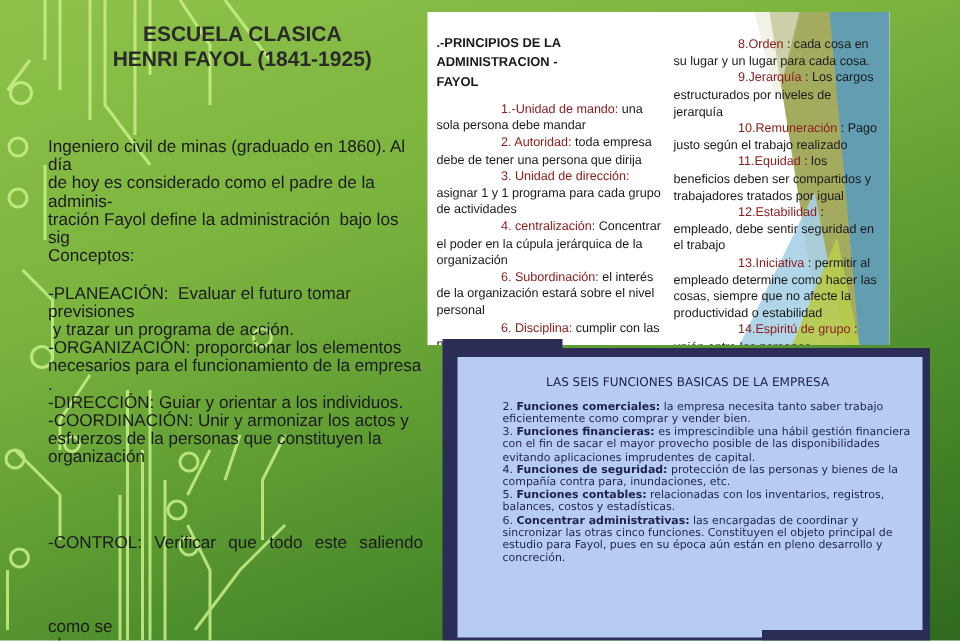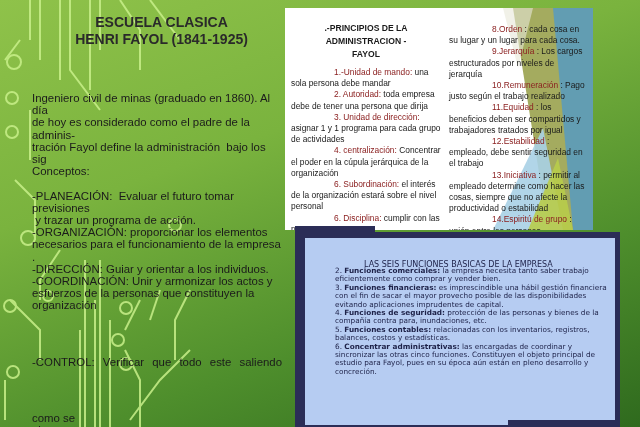--- a/index.html
+++ b/index.html
@@ -15,30 +15,30 @@
   .left-body .just { text-align:justify; text-align-last:justify; display:block; }
 
   .principles {
     position:absolute; left:285px; top:8px; width:308px; height:222px;
     background:#fff; overflow:hidden;
   }
   .deco { position:absolute; right:0; top:0; width:120px; height:222px; }
   .pcol { position:absolute; top:0; font-size:8.4px; line-height:11.2px; color:#1a1a1a; font-family:"Liberation Sans", sans-serif; }
   .pcol1 { left:6px; top:14px; width:150px; }
   .pcol2 { left:164px; top:16px; width:140px; }
-  .ptitle { text-align:center; font-weight:bold; font-size:8.6px; line-height:13px; margin-bottom:6px; }
+  .ptitle { text-align:left; font-weight:bold; font-size:8.6px; line-height:13px; margin-bottom:6px; }
   .term { color:#8b2020;padding-left:43px; }
 
   .functions-frame { position:absolute; left:295px; top:232px; width:325px; height:195px; background:#2b2d57; }
   .functions {
     position:absolute; left:305px; top:238px; width:310px; height:187px;
     background:#b6ccf2;
     font-family:"DejaVu Sans", sans-serif; color:#1d2148;
   }
-  .functions .ftitle { position:absolute; left:20px; top:22px; font-size:8px;padding-left:39px; }
+  .functions .ftitle { position:absolute; left:20px; top:12px; font-size:8px;padding-left:39px; }
   .functions .list { position:absolute; left:30px; top:29px; width:276px; font-size:7.3px; line-height:8.4px; }
   .functions .item b { font-weight:bold; }
   .notch-tl { position:absolute; left:295px; top:226px; width:80px; height:6px; background:#2b2d57; }
   .notch-br { position:absolute; left:508px; top:420px; width:112px; height:7px; background:#2b2d57; }
 </style>
 </head>
 <body>
 
 <svg class="circuit" viewBox="0 0 290 427">
   <g fill="none" stroke="#c9f08a" stroke-width="2" opacity="0.85">

